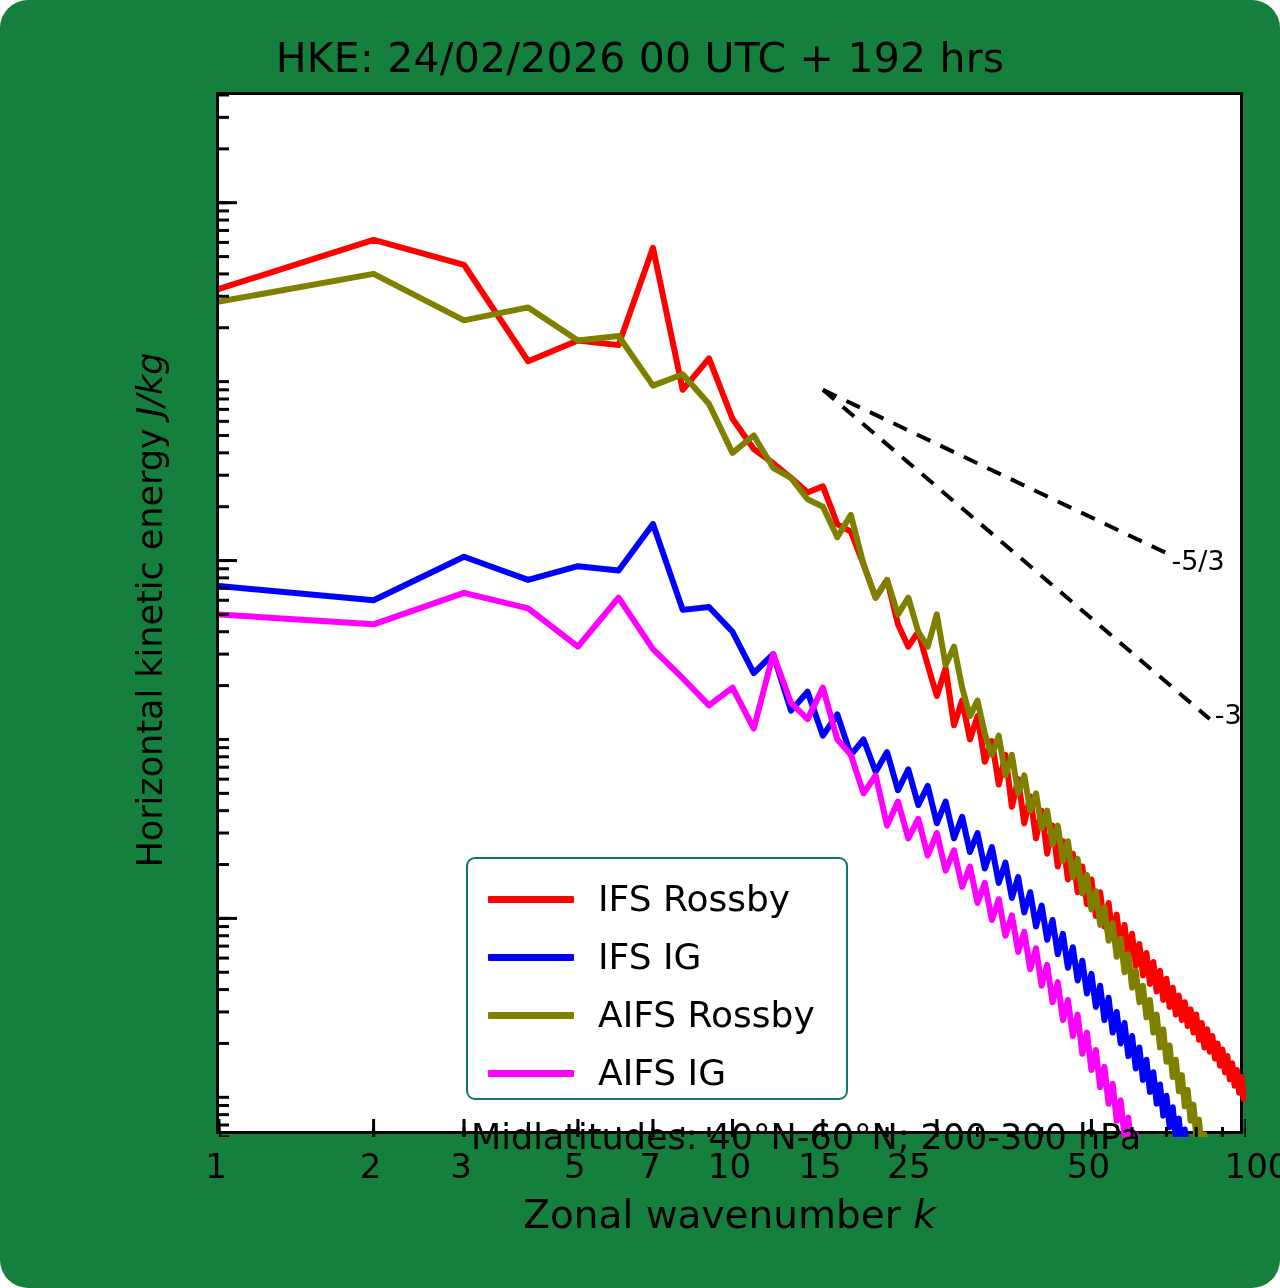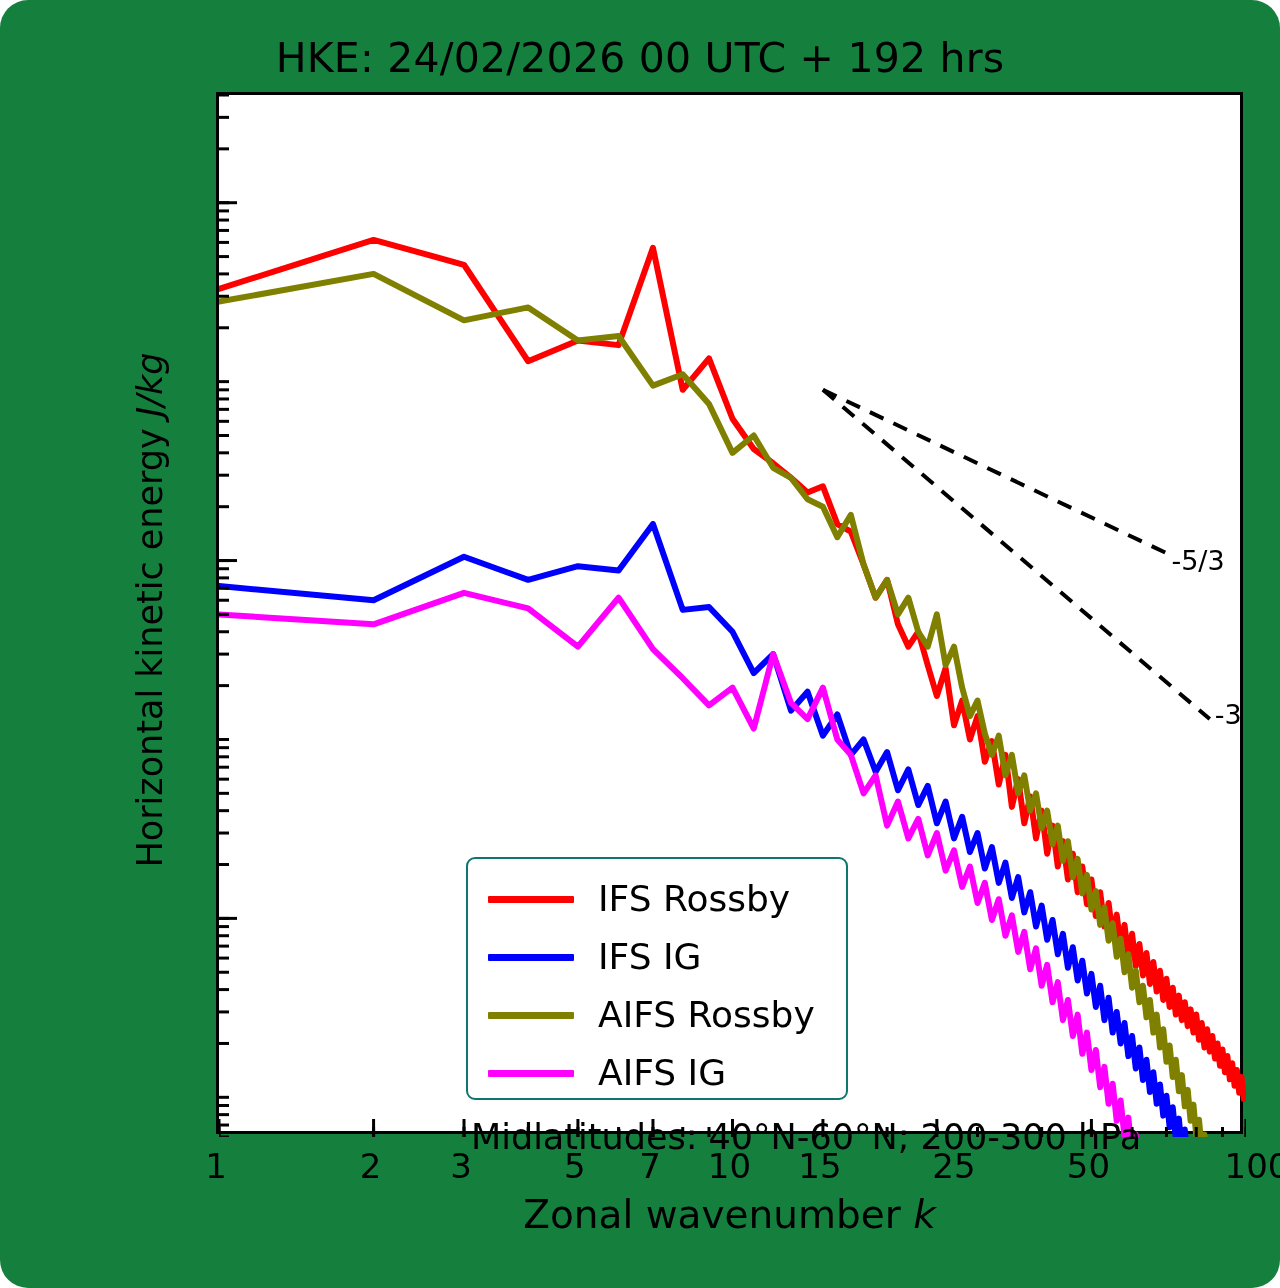--- a/index.html
+++ b/index.html
@@ -154,21 +154,21 @@
 
 <div id="ytick-labels"></div>
 <div id="xtick-labels">
       <div class="xtl" style="left: 216px;">1</div>
       <div class="xtl" style="left: 370.579px;">2</div>
       <div class="xtl" style="left: 461.002px;">3</div>
       <div class="xtl" style="left: 574.921px;">5</div>
       <div class="xtl" style="left: 649.958px;">7</div>
       <div class="xtl" style="left: 729.5px;">10</div>
       <div class="xtl" style="left: 819.923px;">15</div>
-      <div class="xtl" style="left: 954px;">25</div>
+      <div class="xtl" style="left: 909px;">25</div>
       <div class="xtl" style="left: 1088.42px;">50</div>
       <div class="xtl" style="left: 1243px; margin-left: 14px;">100</div>
     </div>
 <div id="slope-labels">
       <div class="slope-lbl" style="left: 1171.46px; top: 545px;">-5/3</div>
       <div class="slope-lbl" style="left: 1214.76px; top: 699.086px;">-3</div>
     </div>
 
 </div>
 

